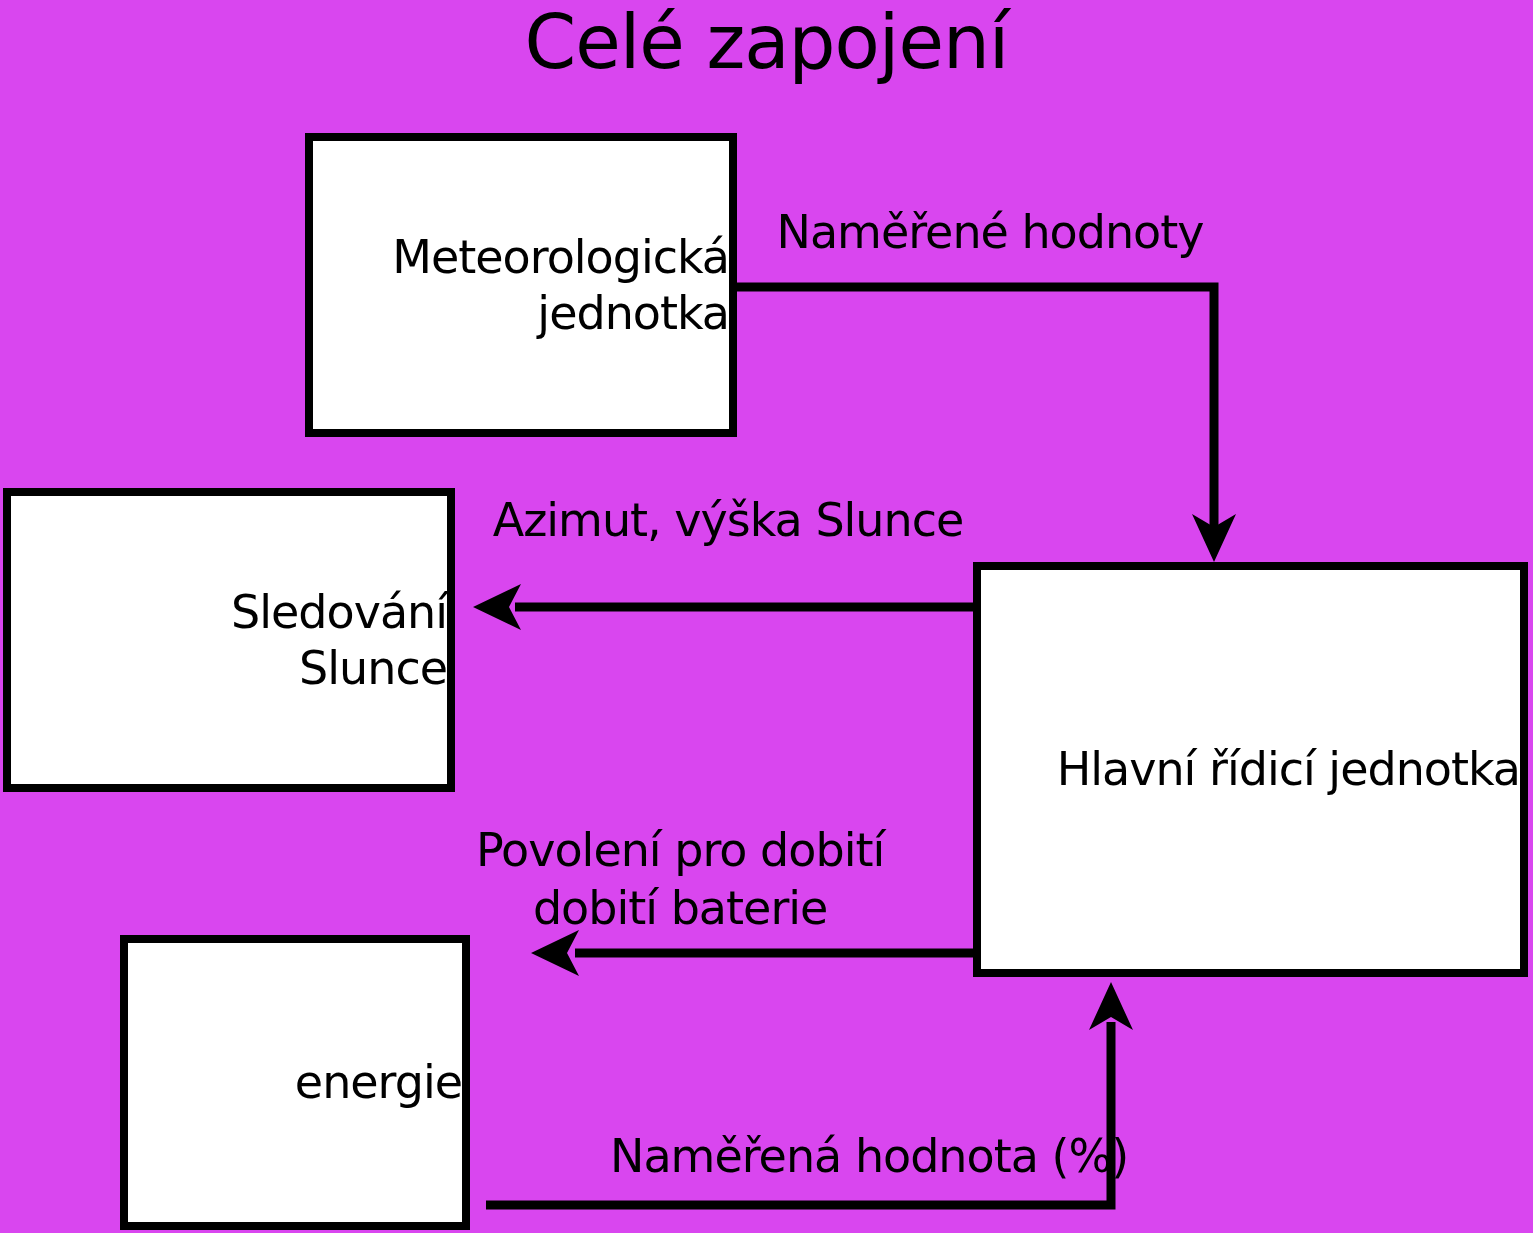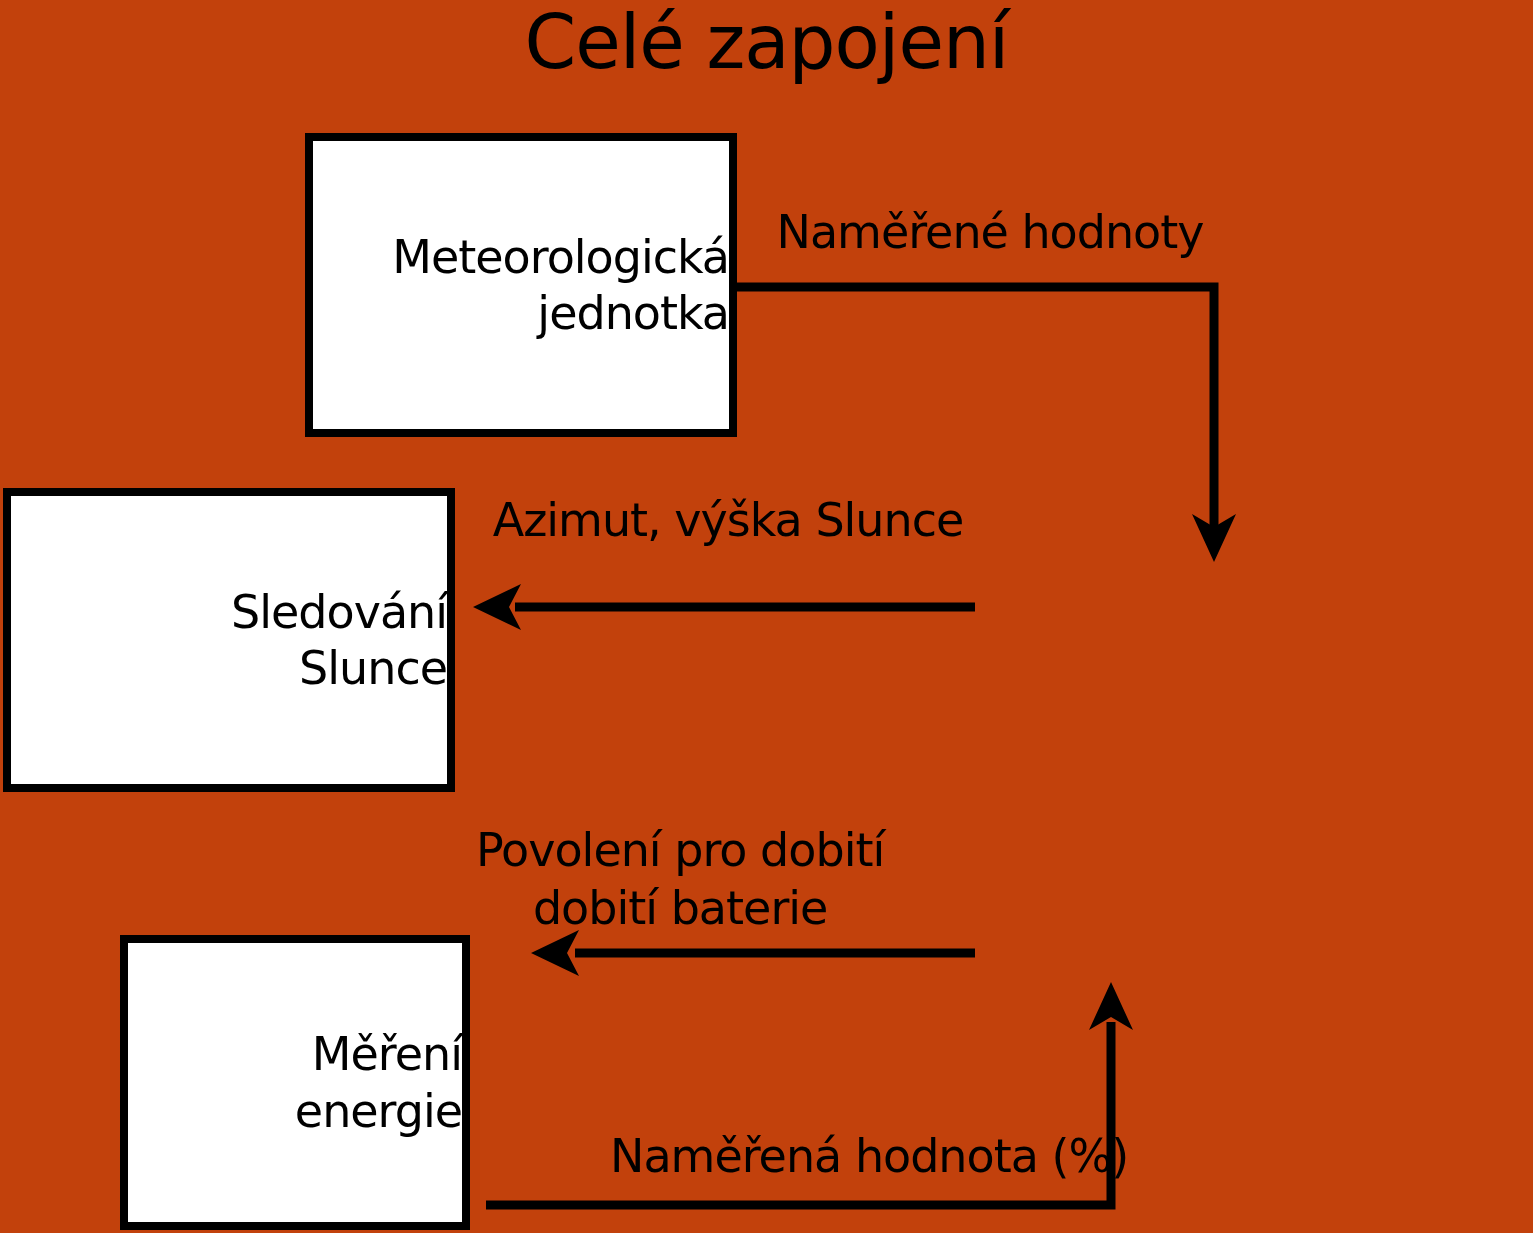--- a/index.html
+++ b/index.html
@@ -4,21 +4,21 @@
 <style>
   html, body {
     margin: 0;
     padding: 0;
     background: #ffffff;
   }
   .canvas {
     position: relative;
     width: 1533px;
     height: 1233px;
-    background: #c2410c;
+    background: #d946ef;
     font-family: "DejaVu Sans", "Liberation Sans", sans-serif;
     color: #000000;
     overflow: hidden;
   }
   .title {
     position: absolute;
     top: 0px;
     left: 0;
     right: 0;
     text-align: center;
@@ -97,24 +97,26 @@
     <span>Meteorologická</span>
     <span>jednotka</span>
   </div>
 
   <div class="node node-sledovani">
     <span>Sledování</span>
     <span>Slunce</span>
   </div>
 
   <div class="node node-mereni">
-    <span>Měření</span>
     <span>energie</span>
   </div>
 
+  <div class="node node-hlavni">
+    <span>Hlavní řídicí jednotka</span>
+  </div>
 
   <div class="edge-label lbl-namerene-hodnoty">Naměřené hodnoty</div>
 
   <div class="edge-label lbl-azimut">Azimut, výška Slunce</div>
 
   <div class="edge-label lbl-povoleni">
     <div>Povolení pro dobití</div>
     <div>dobití baterie</div>
   </div>
 

